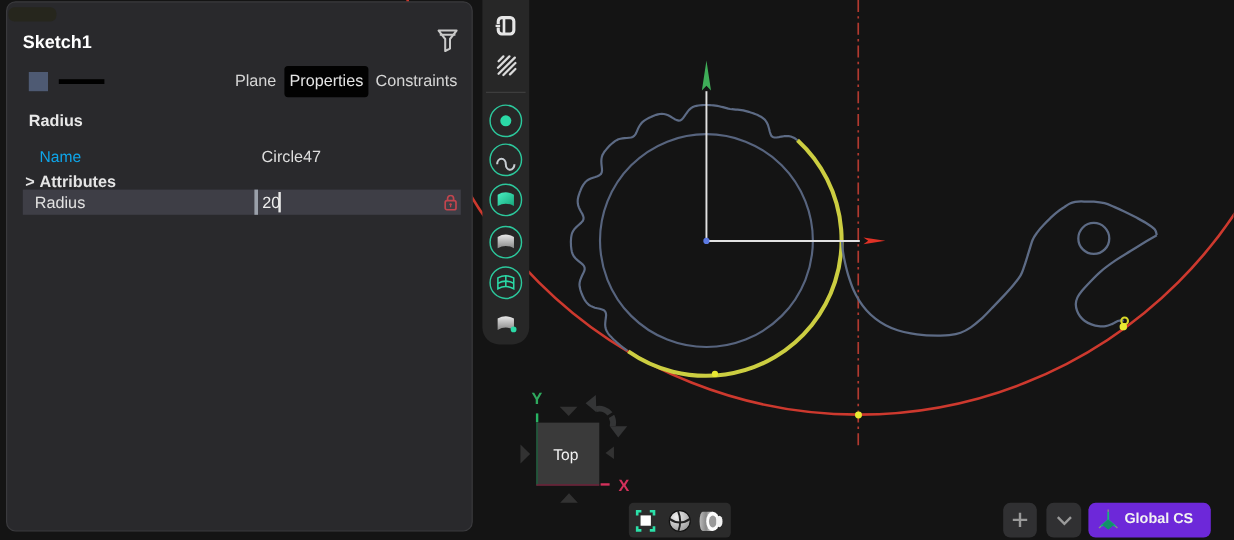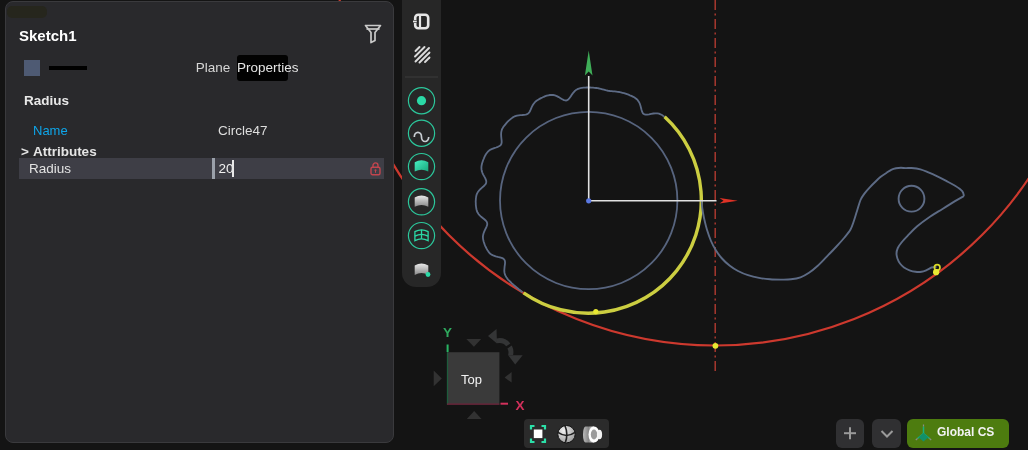--- a/index.html
+++ b/index.html
@@ -12,21 +12,21 @@
     border:1px solid #3a3a3d; border-radius:8px; z-index:5; }
   #tabpill { left:6.5px; top:6px; width:40px; height:12px; background:#26261d;
     border-radius:5px; z-index:7; }
   #title { left:19px; top:27px; font-size:15px; font-weight:bold; color:#ffffff; z-index:6; }
   #funnel { left:364px; top:24px; z-index:6; }
   #swatch { left:24px; top:60px; width:16px; height:16px; background:#4e5a73; z-index:6; }
   #linesw { left:49px; top:66px; width:38px; height:4px; background:#000; z-index:6; }
   .tab { position:absolute; top:55px; height:26px; line-height:26px; font-size:13.5px;
     color:#d6d6d6; z-index:6; text-align:center; }
   #tab1 { left:190px; width:46px; }
-  #tab2 { left:237px; width:51px; background:#020202; border-radius:3px; color:#e4e4e4; }
+  #tab2 { left:237px; width:70px; background:#020202; border-radius:3px; color:#e4e4e4; }
   #tab3 { left:309px; width:76px; }
   #sec { left:24px; top:93px; font-size:13.5px; font-weight:bold; color:#e8e8e8; z-index:6; }
   #namerow { left:33px; top:123px; font-size:13px; color:#0ea5e9; z-index:6; }
   #nameval { left:218px; top:123px; font-size:13.5px; color:#dedede; z-index:6; }
   #attr { left:21px; top:144px; font-size:13.5px; font-weight:bold; color:#e4e4e4; z-index:6; }
   #attr .chev { display:inline-block; font-weight:bold; margin-right:4px; }
   #radrow { left:18.5px; top:158px; width:365.5px; height:21px; background:#3e3e46; z-index:6; }
   #radlbl { left:10.5px; top:3px; font-size:13.5px; color:#e2e2e2; position:absolute; }
   #raddiv { left:193px; top:0; width:3px; height:21px; background:#9aa0aa; position:absolute; }
   #radval { left:200px; top:3px; font-size:13.5px; color:#f0f0f0; position:absolute; }
@@ -35,21 +35,21 @@
   
   #toolbar { left:402px; top:0; width:39px; height:287px; background:#272727;
     border-radius:0 0 14px 14px; z-index:4; }
   
   #bpill { left:523.5px; top:418.5px; width:85.5px; height:29.5px; background:#2b2b2b;
     border-radius:4px; z-index:4; }
   
   .btn { position:absolute; top:419px; height:28.5px; background:#303032; border-radius:6px; z-index:4; }
   #plusbtn { left:835.5px; width:28px; }
   #chevbtn { left:872px; width:29px; }
-  #gcsbtn { left:907px; width:102px; background:#4d7c0f; }
+  #gcsbtn { left:907px; width:102px; background:#6d28d9; }
   #gcstext { position:absolute; left:30px; top:6px; font-size:12px; font-weight:bold; color:#f2f2f2; }
 </style>
 </head>
 <body>
 <div id="stage">
 <svg class="abs" style="left:0;top:0;z-index:1" width="1028" height="450" viewBox="0 0 1028 450">
 
   <circle cx="715.4" cy="-31.5" r="377" fill="none" stroke="#cd392e" stroke-width="2.2"></circle>
 
   <line x1="715.2" y1="0" x2="715.2" y2="374.5" stroke="#b23a30" stroke-width="1.4" stroke-dasharray="10 3.5 2 3.5"></line>
@@ -149,20 +149,21 @@
 <div class="abs" id="tabpill"></div>
 <div class="abs" id="title">Sketch1</div>
 <svg class="abs" id="funnel" width="18" height="20" viewBox="0 0 18 20">
   <path d="M1.5 1.5 L16.5 1.5 L11 8.5 L11 16.5 L7 18.5 L7 8.5 Z" fill="none" stroke="#c9c9c9" stroke-width="1.7" stroke-linejoin="round"></path>
   <line x1="2.5" y1="5" x2="15.5" y2="5" stroke="#c9c9c9" stroke-width="1.7"></line>
 </svg>
 <div class="abs" id="swatch"></div>
 <div class="abs" id="linesw"></div>
 <div class="tab" id="tab1">Plane</div>
 <div class="tab" id="tab2">Properties</div>
+<div class="tab" id="tab3">Constraints</div>
 <div class="abs" id="sec">Radius</div>
 <div class="abs" id="namerow">Name</div>
 <div class="abs" id="nameval">Circle47</div>
 <div class="abs" id="attr"><span class="chev">&gt;</span>Attributes</div>
 <div class="abs" id="radrow">
   <div id="radlbl">Radius</div>
   <div id="raddiv"></div>
   <div id="radval">20</div>
   <div id="caret"></div>
   <svg id="lock" width="11" height="14" viewBox="0 0 11 14">

